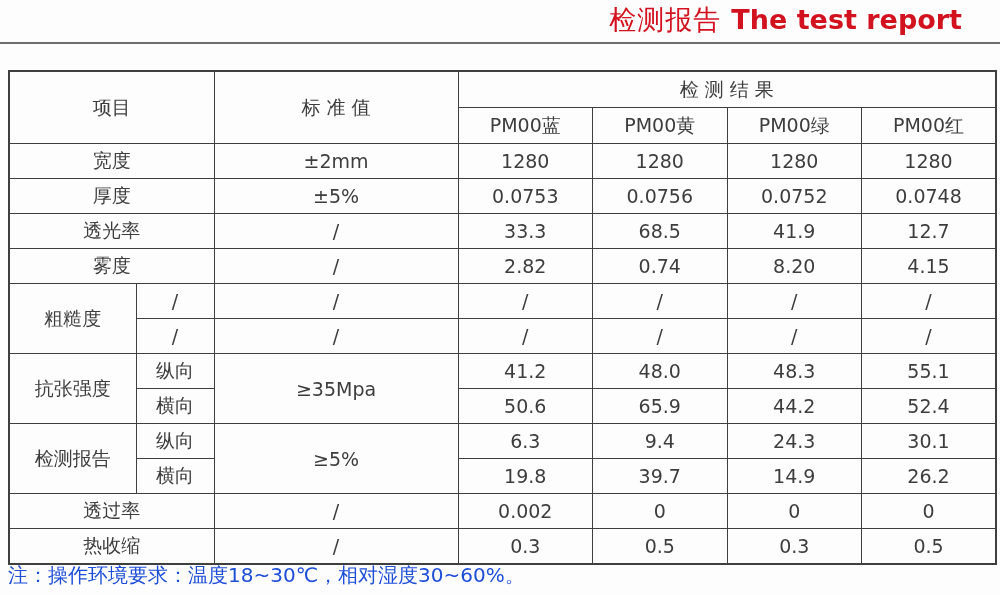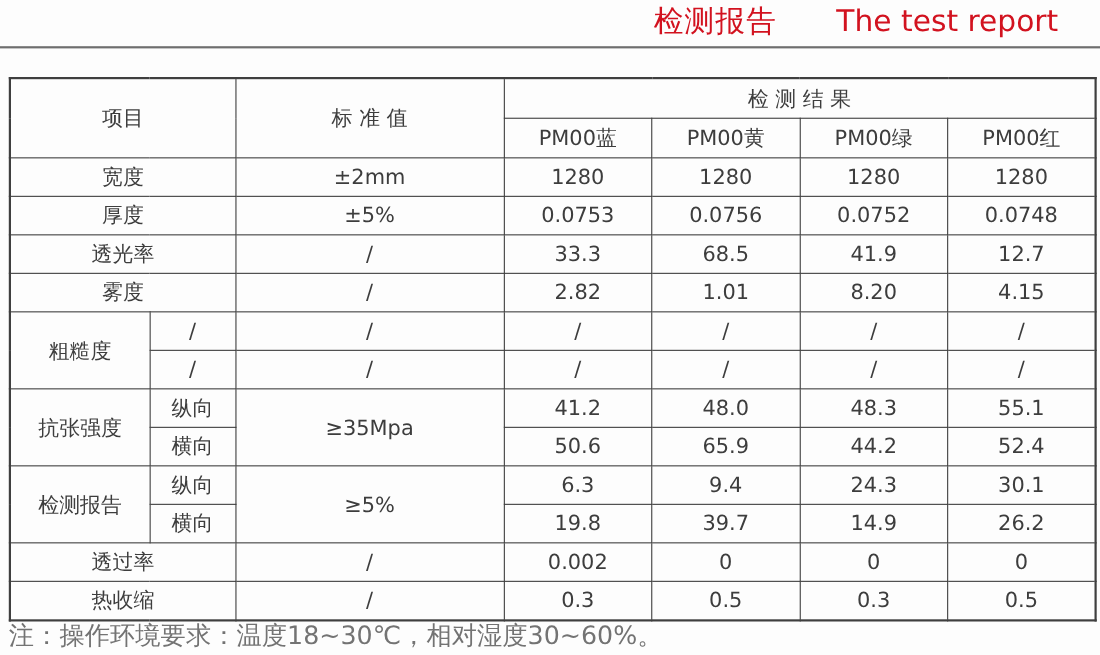--- a/index.html
+++ b/index.html
@@ -23,22 +23,21 @@
     color: #d2121f;
     white-space: nowrap;
     line-height: 34px;
   }
   .title .zh {
     font-weight: 400;
     letter-spacing: 1px;
     margin-right: 10px;
   }
   .title .en {
-    font-weight: 400;
-    margin-left: 44px;
+    font-weight: 700;
   }
   .title-rule {
     position: absolute;
     top: 42px;
     left: 0;
     width: 1000px;
     height: 2px;
     background: #6e6e6e;
   }
   table.report {
@@ -58,22 +57,22 @@
     padding: 0 2px;
     height: 34px;
     overflow: hidden;
     white-space: nowrap;
   }
   tr.hrow td { height: 35px; }
   .note {
     position: absolute;
     left: 8px;
     top: 562px;
-    font-size: 23px;
-    color: #737373;
+    font-size: 20px;
+    color: #1d4ed8;
     white-space: nowrap;
   }
 </style>
 </head>
 <body>
 
 <div class="title">
   <span class="zh">检测报告</span><span class="en">The test report</span>
 </div>
 <div class="title-rule"></div>
@@ -125,21 +124,21 @@
       <td>33.3</td>
       <td>68.5</td>
       <td>41.9</td>
       <td>12.7</td>
     </tr>
 
     <tr>
       <td colspan="2">雾度</td>
       <td>/</td>
       <td>2.82</td>
-      <td>1.01</td>
+      <td>0.74</td>
       <td>8.20</td>
       <td>4.15</td>
     </tr>
 
     <tr>
       <td rowspan="2">粗糙度</td>
       <td>/</td>
       <td>/</td>
       <td>/</td>
       <td>/</td>

